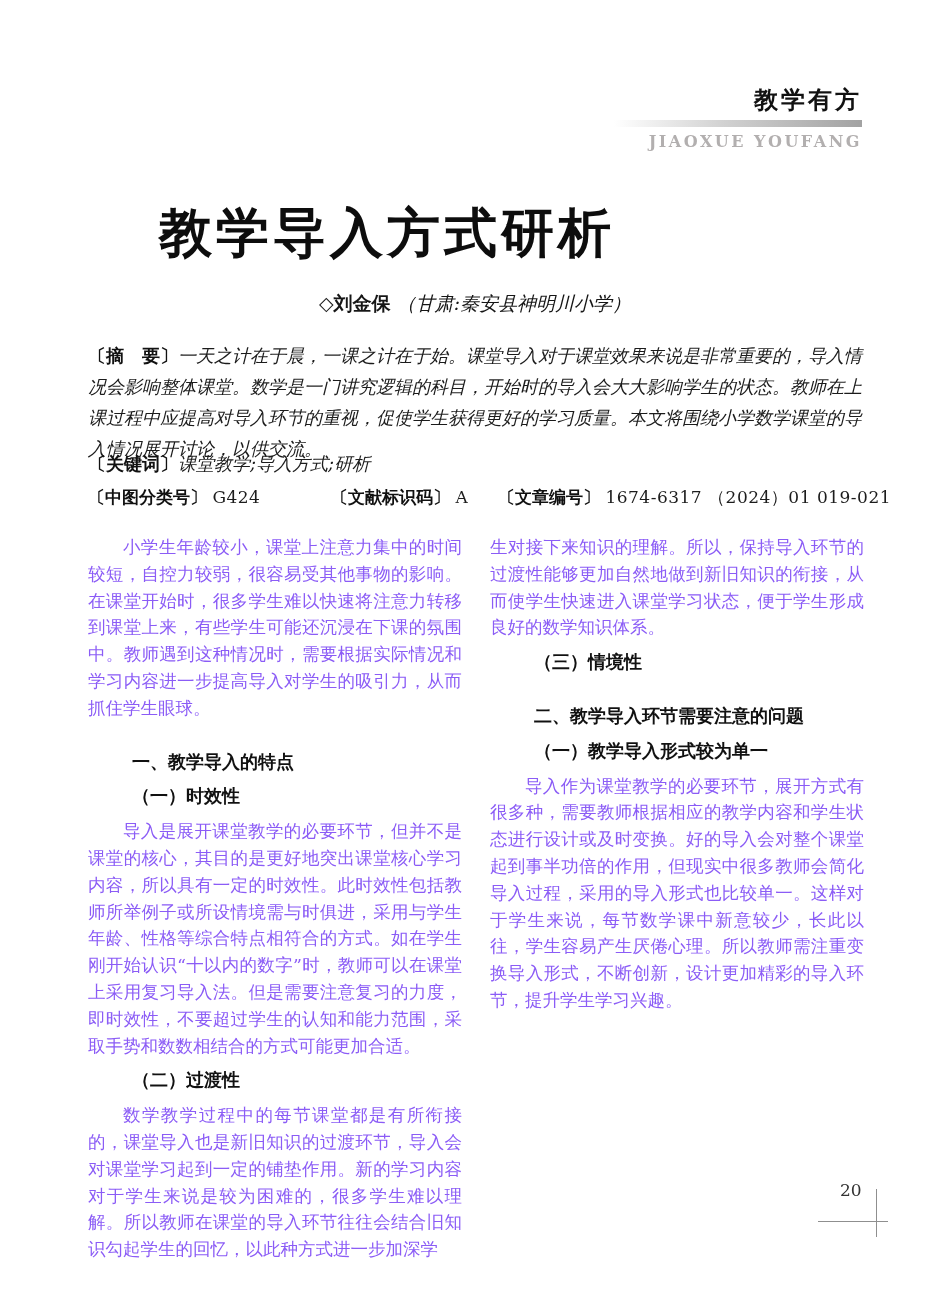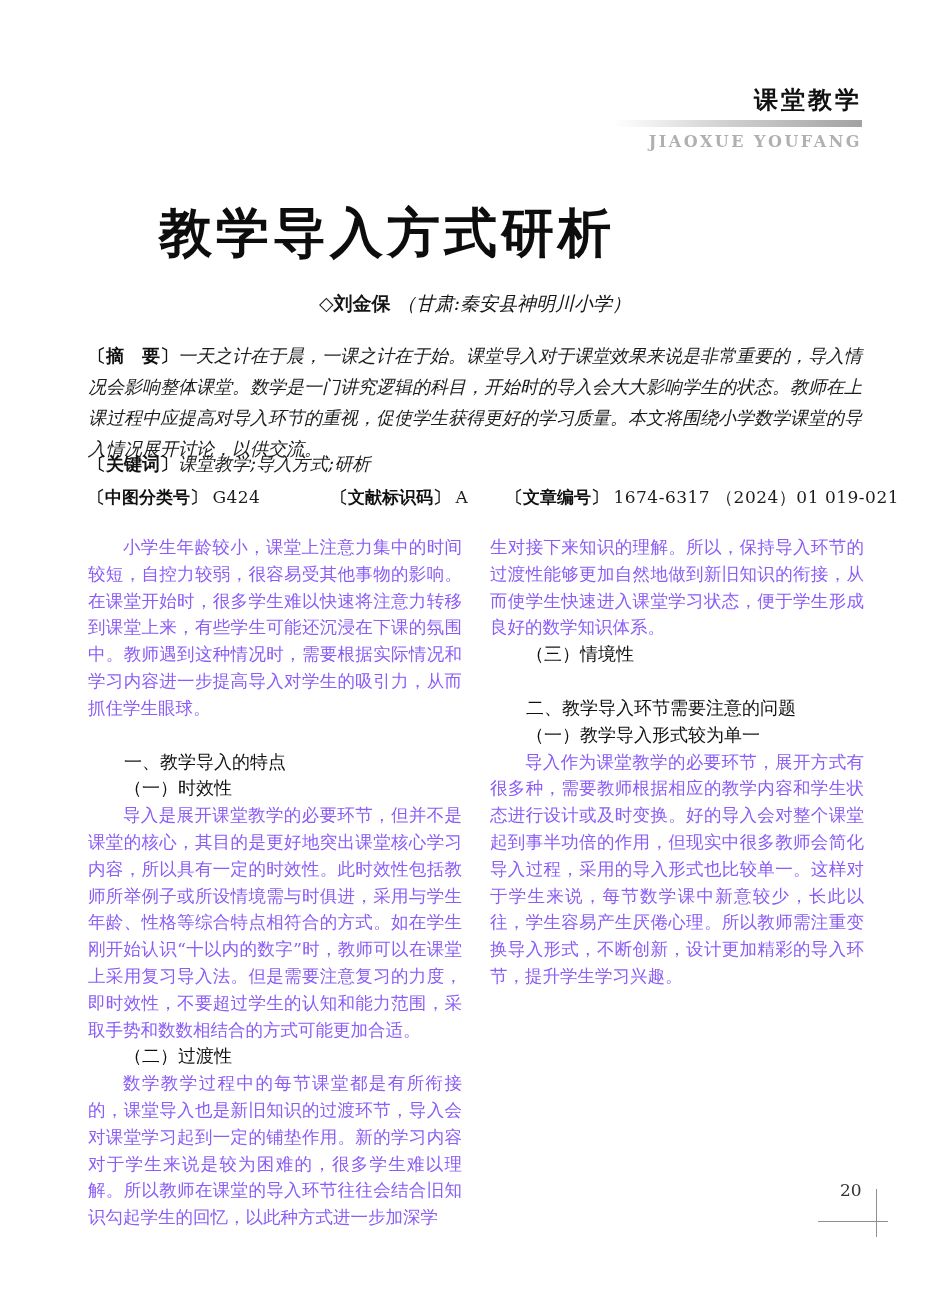--- a/index.html
+++ b/index.html
@@ -78,42 +78,42 @@
     font-weight:bold;
     font-style:normal;
     color:#111;
   }
   .kai{ font-style:italic; }
   .keywords-block{ top:452px; font-size:18px; }
   .meta-row{ top:486px; height:24px; font-size:17px; }
   .meta-item{ position:absolute; white-space:nowrap; }
   .meta-item.clc{ left:0; }
   .meta-item.doccode{ left:243px; }
-  .meta-item.artno{ left:410px;margin-left:8px; }
+  .meta-item.artno{ left:410px; }
   .meta-value{ font-family:"DejaVu Serif", serif; letter-spacing:.5px; }
   
   .columns{
     position:absolute; left:88px; top:534px; width:776px;
     display:flex; gap:28px;
   }
   .col{ width:374px; }
   .body-par{
     margin:0;
     font-size:17.5px;
     line-height:26.8px;
     text-align:justify;
     text-align-last:left;
     color:#8b5cf6;
     text-indent:2em;
   }
   .body-par.no-indent{ text-indent:0; }
   .body-h1, .body-h2{
-    margin:0;
+    margin:8px;
     font-family:"DejaVu Sans", sans-serif;
-    font-weight:normal;
+    font-weight:bold;
     font-size:18px;
     line-height:26.8px;
     color:#111;
     padding-left:2em;
   }
   .body-h1.gap-above{ margin-top:27px; }
   
   .page-number{
     position:absolute; left:840px; top:1180px;
     font-size:17px; color:#333;
@@ -126,21 +126,21 @@
     position:absolute; left:876px; top:1189px;
     width:1px; height:48px; background:#8f8f8f;
   }
 </style>
 </head>
 <body>
 
 <div class="page">
 
   <div class="masthead">
-    <div class="masthead-title">课堂教学</div>
+    <div class="masthead-title">教学有方</div>
     <div class="masthead-bar"></div>
     <div class="masthead-pinyin">JIAOXUE  YOUFANG</div>
   </div>
 
   <div class="article-title">教学导入方式研析</div>
   <div class="byline">
     <span class="author">◇刘金保</span>
     <span> </span>
     <span class="affiliation">（甘肃:秦安县神明川小学）</span>
   </div>

